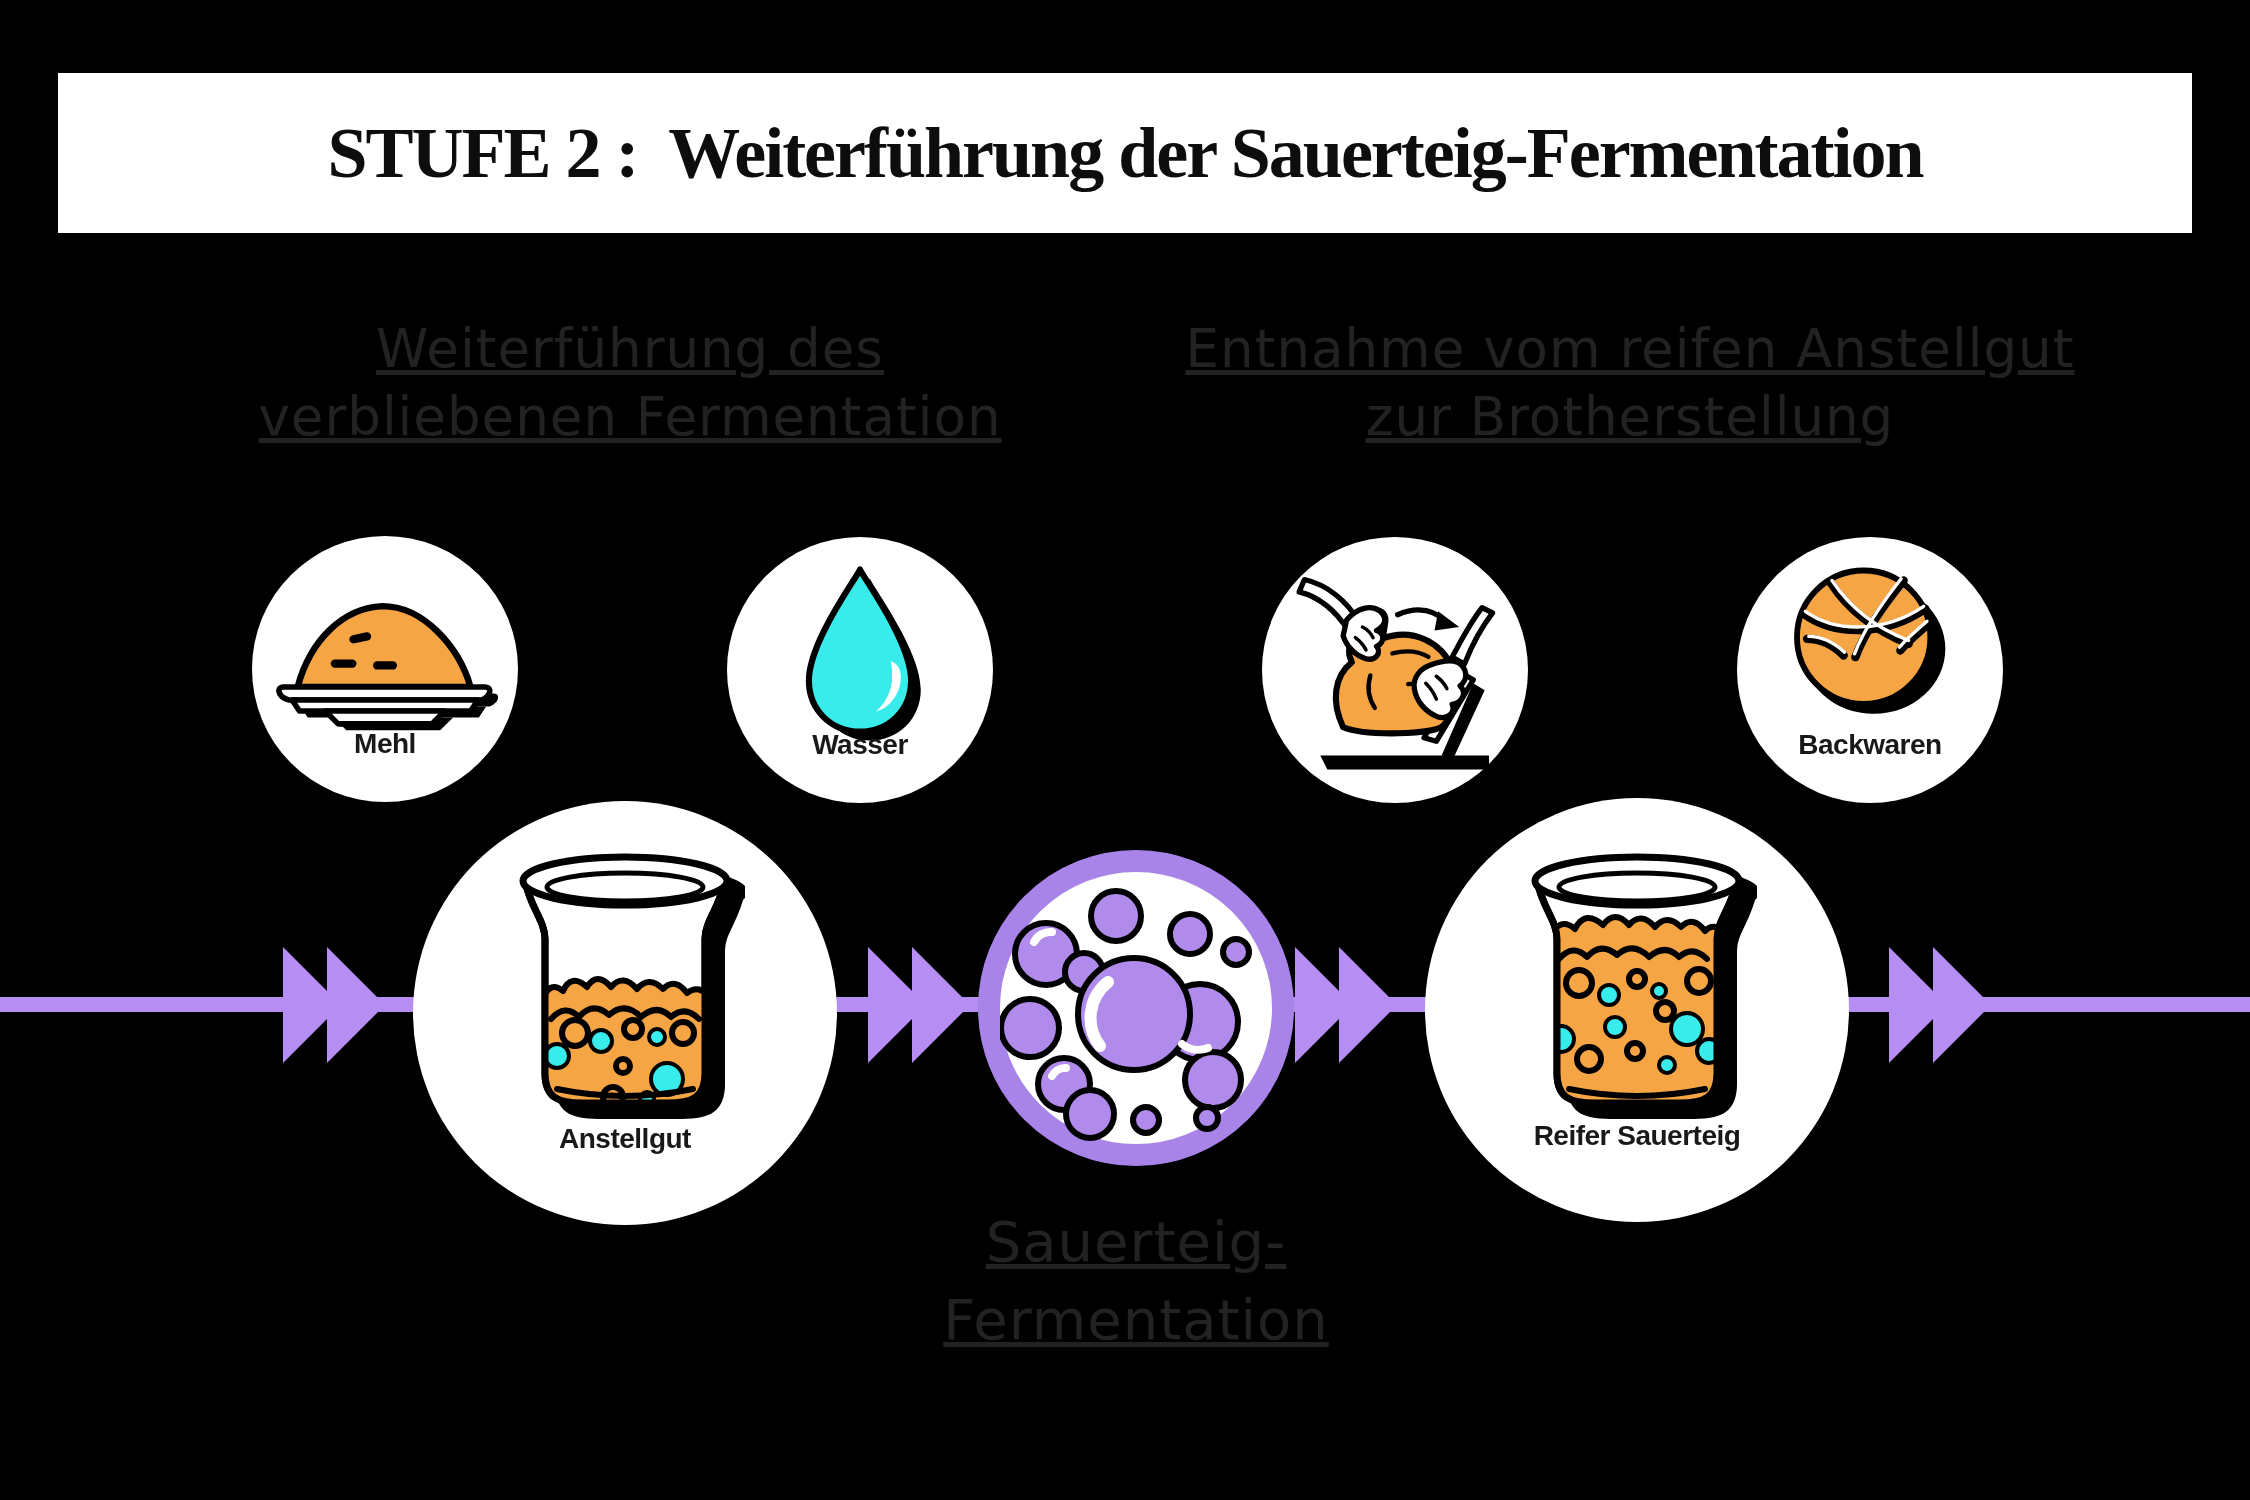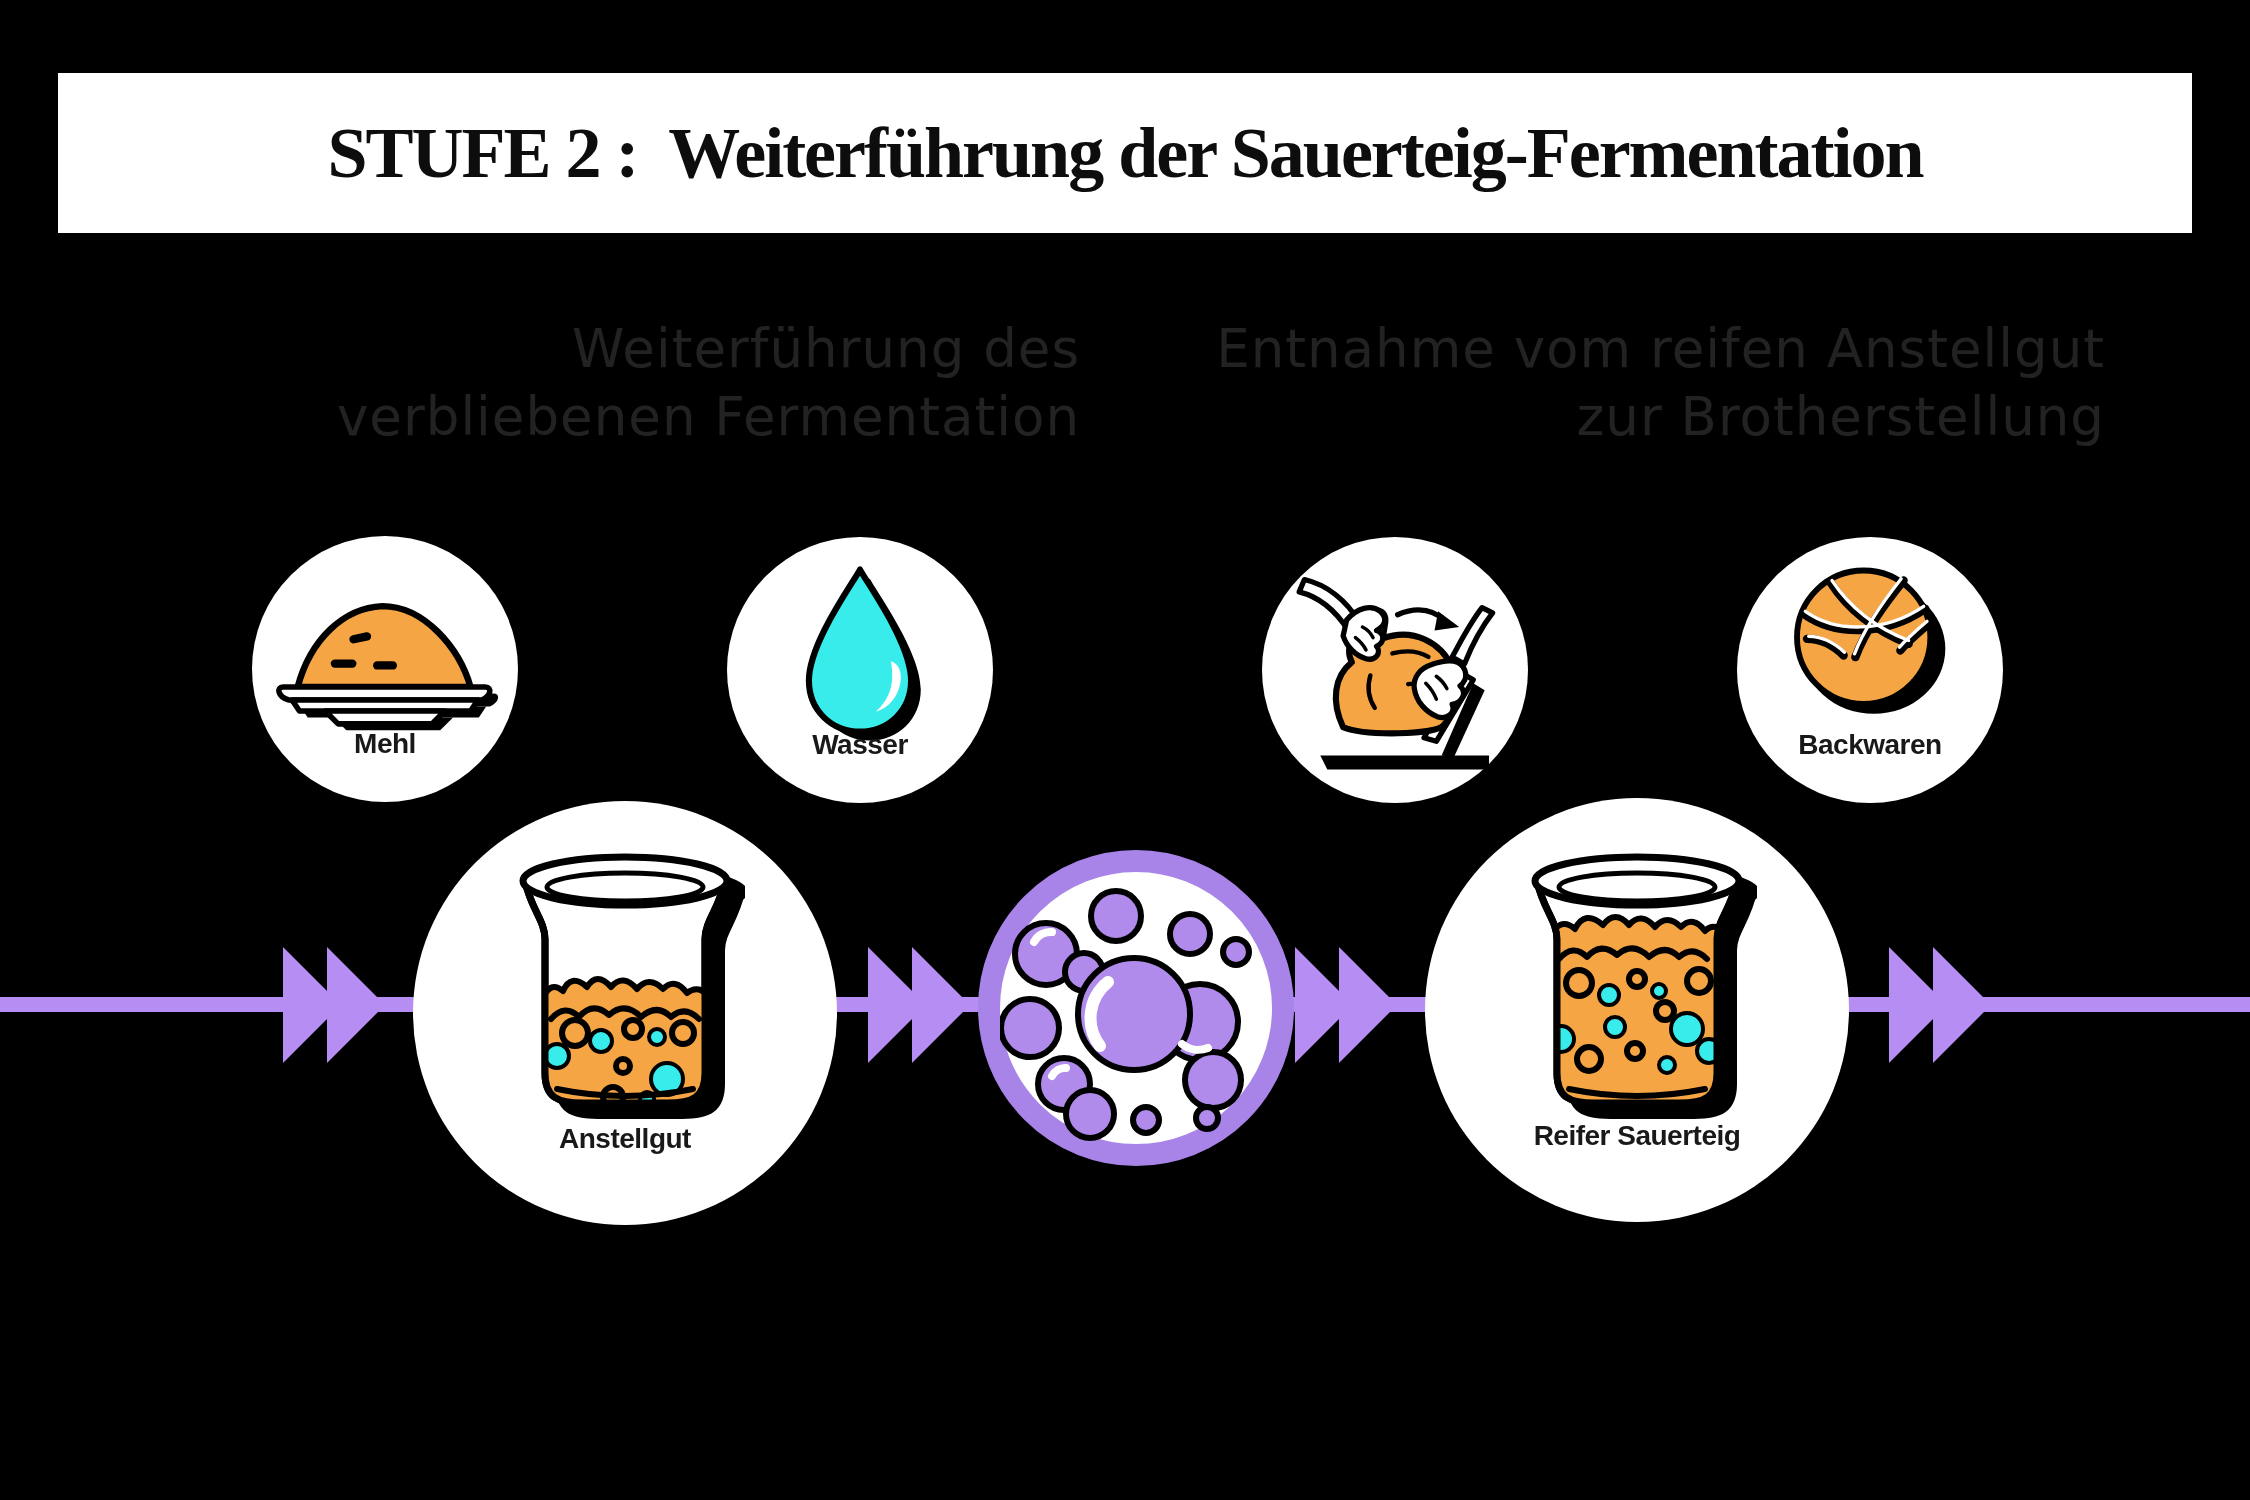--- a/index.html
+++ b/index.html
@@ -17,23 +17,23 @@
   .stage{position:relative;width:2250px;height:1500px;background:var(--background);
          overflow:hidden;font-family:"Liberation Sans",sans-serif;}
 
   
   .titlebar{position:absolute;left:58px;top:73px;width:2134px;height:160px;
             background:var(--panel);display:flex;align-items:center;justify-content:center;z-index:3;font-family:Liberation Serif, serif;}
   .titlebar h1{margin:0;font-size:72px;font-weight:bold;color:#0d0d0d;
                letter-spacing:-2px;white-space:pre;}
 
   
-  .caption{position:absolute;text-align:right;color:var(--caption-gray);
+  .caption{position:absolute;text-align:center;color:var(--caption-gray);
            font-family:"DejaVu Sans",sans-serif;font-size:53px;line-height:68px;
-           letter-spacing:1px;z-index:0;}
+           letter-spacing:1px;z-index:0;text-decoration:underline;}
   #cap-left{left:180px;top:315px;width:900px;}
   #cap-right{left:1155px;top:315px;width:950px;}
   #cap-center{left:836px;top:1203px;width:600px;font-size:56px;line-height:78px;}
 
   
   .flowline{position:absolute;left:0;top:997px;width:2250px;height:15px;
             background:var(--accent-purple);z-index:1;}
   .chev{position:absolute;top:947px;width:0;height:0;z-index:1;
         border-top:58px solid transparent;border-bottom:58px solid transparent;
         border-left:58px solid var(--accent-purple);}
@@ -68,20 +68,24 @@
     <h1>STUFE 2 :  Weiterführung der Sauerteig-Fermentation</h1>
   </div>
 
   <div id="cap-left" class="caption">
     <div>Weiterführung des</div>
     <div>verbliebenen Fermentation</div>
   </div>
   <div id="cap-right" class="caption">
     <div>Entnahme vom reifen Anstellgut</div>
     <div>zur Brotherstellung</div>
+  </div>
+  <div id="cap-center" class="caption">
+    <div>Sauerteig-</div>
+    <div>Fermentation</div>
   </div>
 
   <div class="flowline"></div>
   <div class="chev" style="left:283px"></div>
   <div class="chev" style="left:327px"></div>
   <div class="chev" style="left:868px"></div>
   <div class="chev" style="left:912px"></div>
   <div class="chev" style="left:1295px"></div>
   <div class="chev" style="left:1339px"></div>
   <div class="chev" style="left:1889px"></div>

